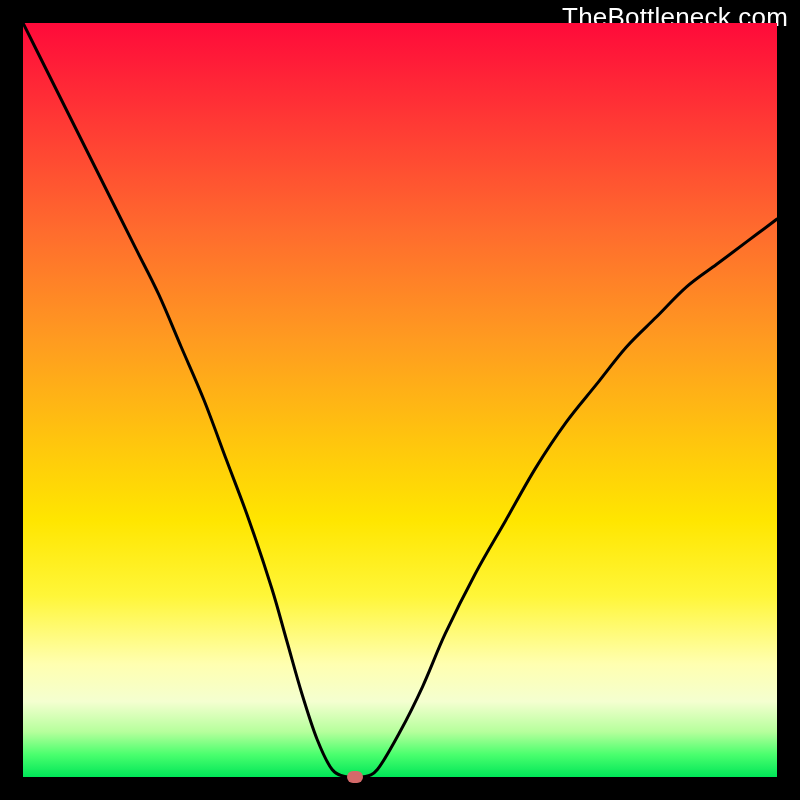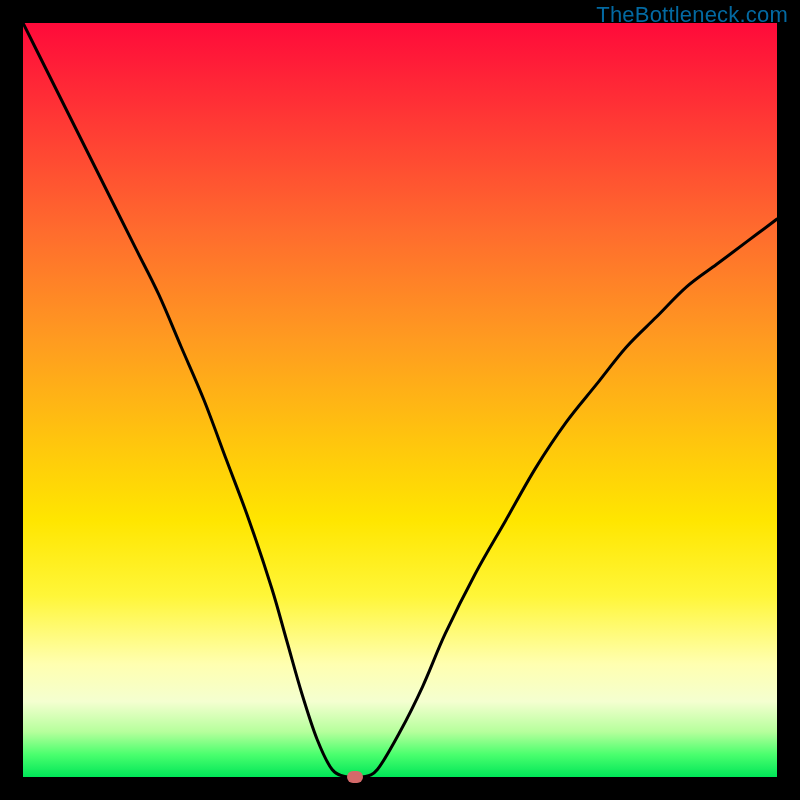--- a/index.html
+++ b/index.html
@@ -35,22 +35,22 @@
       #f4ffd0 90%,
       #b6ff9c 94%,
       #4bff6e 97%,
       #00e658 100%
     );
   }
   .watermark {
     position: absolute;
     top: 2px;
     right: 12px;
-    color: #0369a1;
-    font-size: 22px;
+    color: #ffffff;
+    font-size: 26px;
     font-weight: 500;
     letter-spacing: 0.2px;
     user-select: none;
   }
   .marker {
     position: absolute;
     width: 16px;
     height: 12px;
     background: #d46a6a;
     border-radius: 6px;

